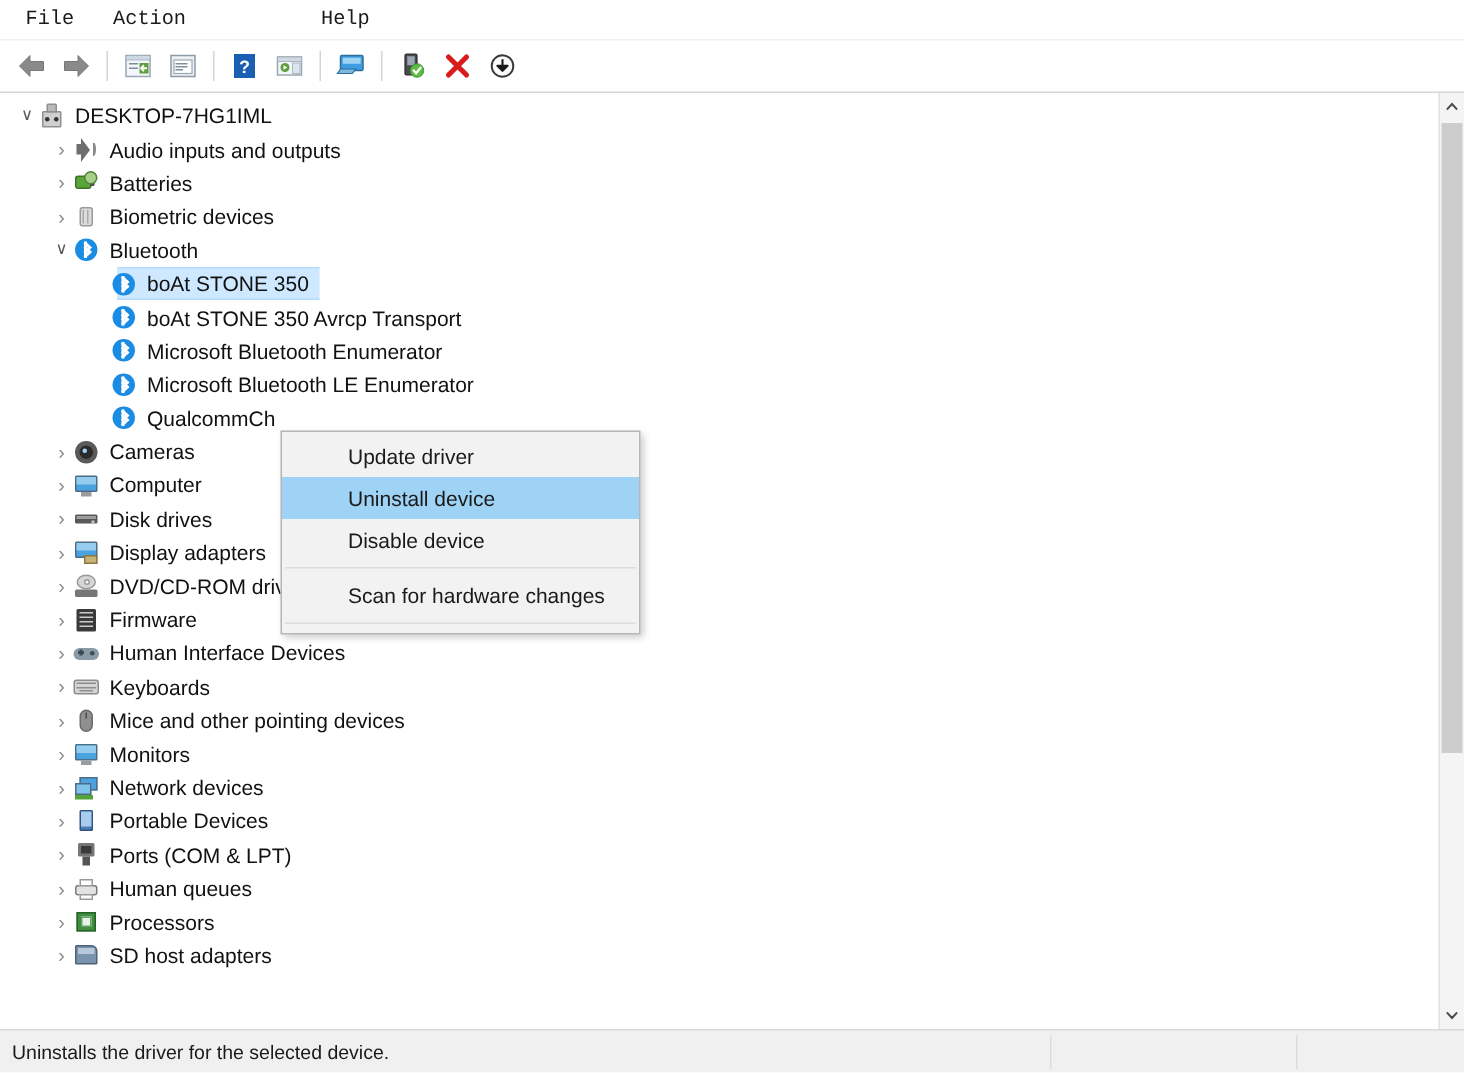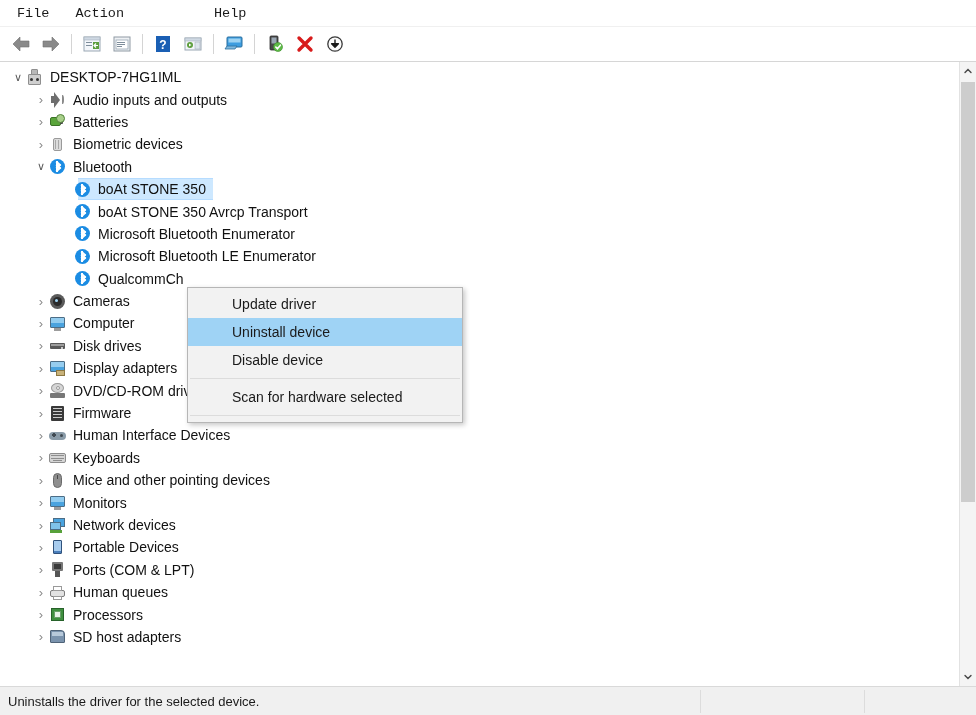--- a/index.html
+++ b/index.html
@@ -284,21 +284,21 @@
     position: absolute; top: 3px; width: 1px; height: 23px;
     background: #dcdcdc;
   }
   #status-sep-1 { left: 700px; }
   #status-sep-2 { left: 864px; }
 
   
   #context-menu {
     position: absolute;
     left: 187px; top: 225px;
-    width: 276px;
+    width: 240px;
     background: #f2f2f2;
     border: 1px solid #b6b6b6;
     box-shadow: 2px 2px 5px rgba(0,0,0,0.22);
     padding: 2px 0;
     z-index: 50;
     font-size: 14px;
     color: #1a1a1a;
   }
   .cm-item {
     height: 28px;
@@ -733,21 +733,21 @@
           <path d="M1 1.4 L4 4.6 L7 1.4" stroke="#4a4a4a" stroke-width="1.4" fill="none" stroke-linecap="round"></path>
         </svg>
       </div>
     </div>
 
     <div id="context-menu">
         <div class="cm-item">Update driver</div>
         <div class="cm-item highlighted">Uninstall device</div>
         <div class="cm-item">Disable device</div>
         <div class="cm-sep"></div>
-        <div class="cm-item">Scan for hardware selected</div>
+        <div class="cm-item">Scan for hardware changes</div>
         <div class="cm-sep"></div>
       </div>
   </div>
 
   <div id="statusbar">
     <div id="status-text">Uninstalls the driver for the selected device.</div>
     <div class="status-sep" id="status-sep-1"></div>
     <div class="status-sep" id="status-sep-2"></div>
   </div>
 

